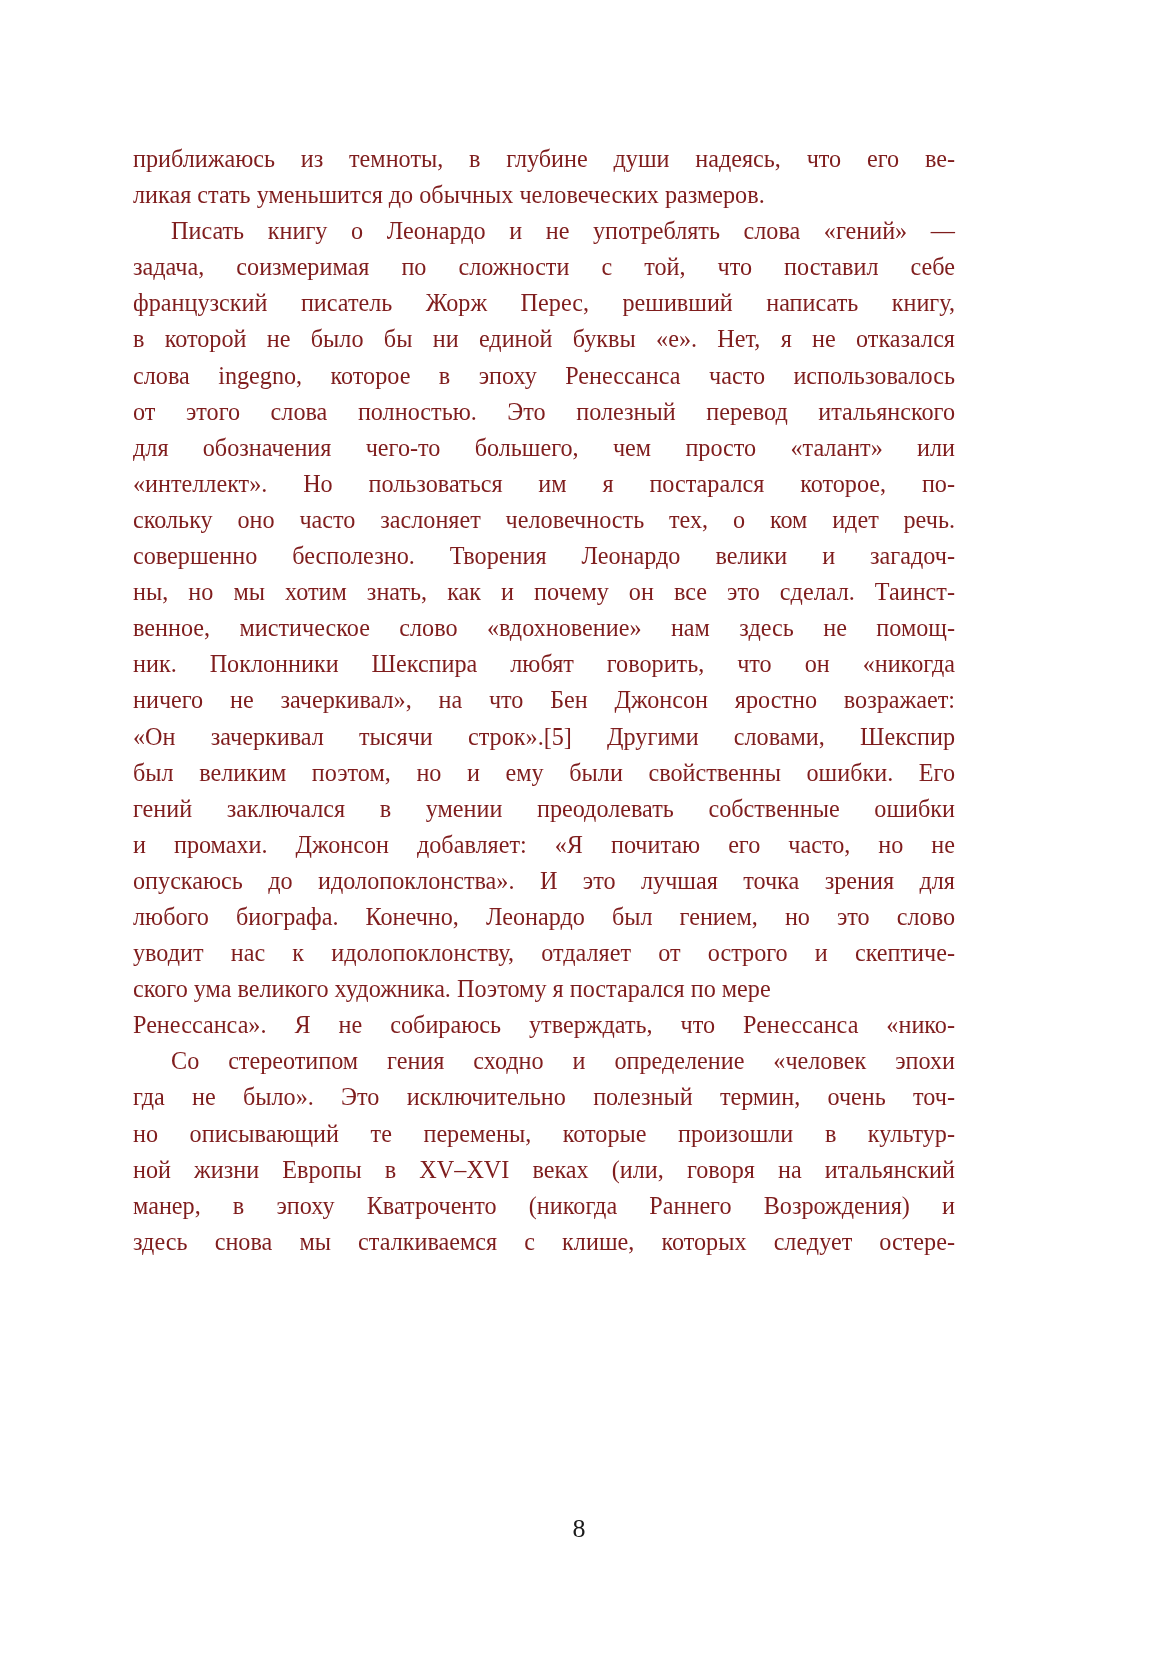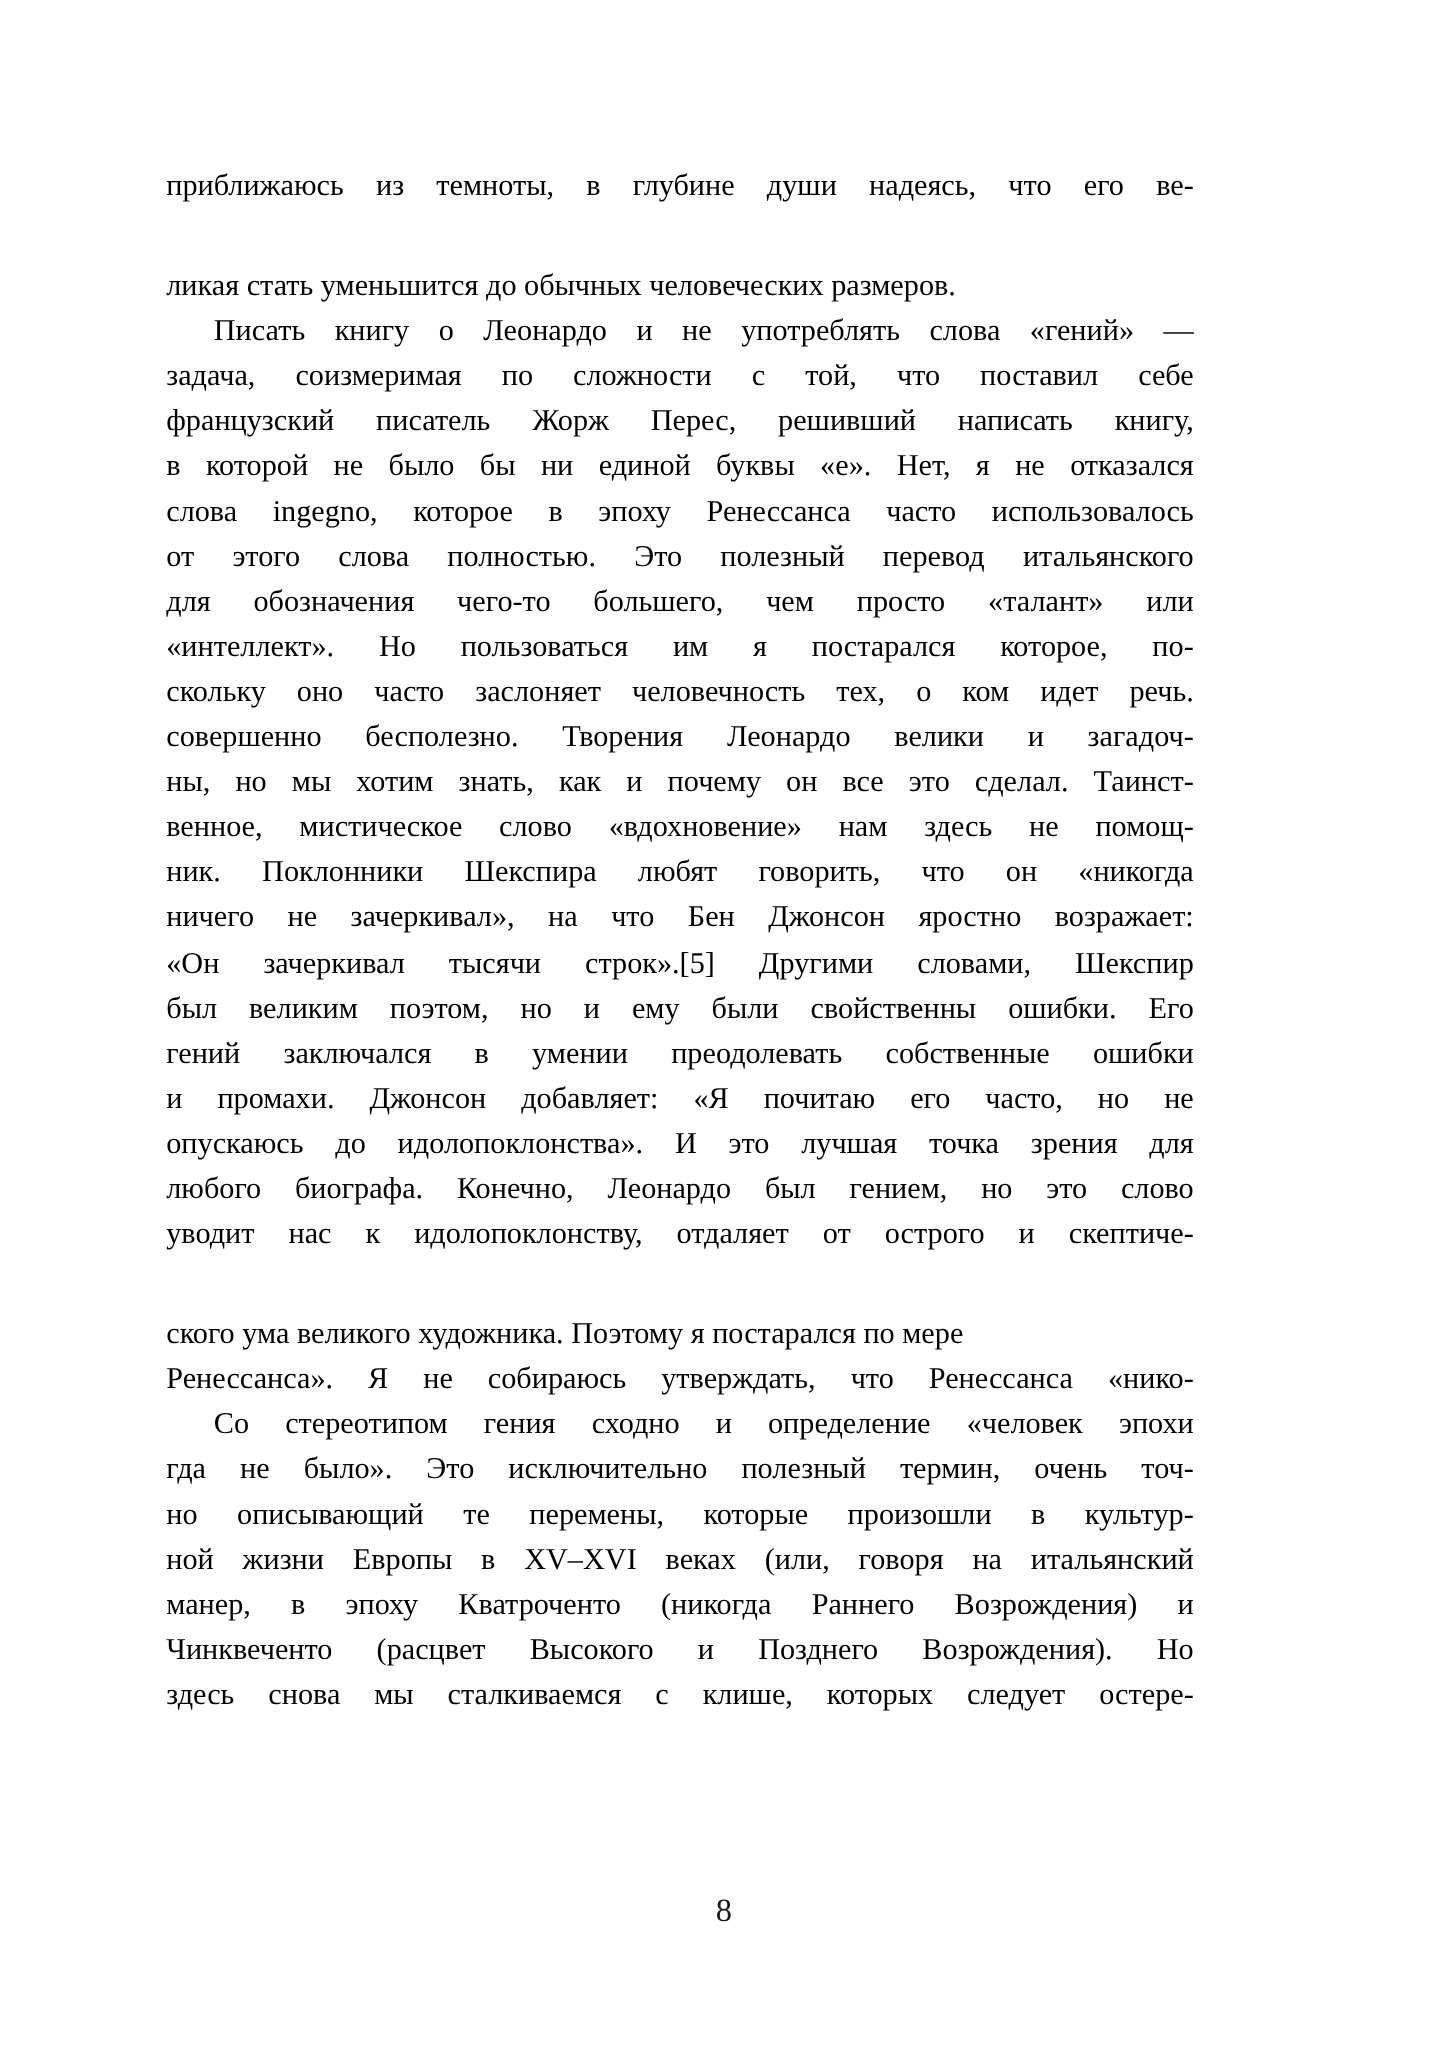--- a/index.html
+++ b/index.html
@@ -9,37 +9,36 @@
     }
     body {
       width: 1158px;
       height: 1654px;
       position: relative;
       overflow: hidden;
     }
     .page {
       position: absolute;
       left: 133px;
-      top: 131px;
+      top: 141px;
       width: 822px;
-      color: #000000;
+      color: #7f1d1d;
       font-family: "Liberation Serif", "DejaVu Serif", serif;
       font-size: 24.2px;
       line-height: 36.1px;
     }
     .line {
       display: block;
       white-space: nowrap;
       text-align: justify;
       text-align-last: justify;
       height: 36.1px;
     }
     .line.last {
       text-align-last: left;
-      margin-top: 44px;
     }
     .line.indent {
       padding-left: 38px;
     }
     .page-number {
       position: absolute;
       left: 0;
       width: 1158px;
       top: 1514px;
       text-align: center;
@@ -82,18 +81,17 @@
     <span class="line last">ского ума великого художника. Поэтому я постарался по мере</span>
   </div>
 
   <div>
     <span class="line">Ренессанса». Я не собираюсь утверждать, что Ренессанса «нико-</span>
     <span class="line indent">Со стереотипом гения сходно и определение «человек эпохи</span>
     <span class="line">гда не было». Это исключительно полезный термин, очень точ-</span>
     <span class="line">но описывающий те перемены, которые произошли в культур-</span>
     <span class="line">ной жизни Европы в XV–XVI веках (или, говоря на итальянский</span>
     <span class="line">манер, в эпоху Кватроченто (никогда Раннего Возрождения) и</span>
-    <span class="line">Чинквеченто (расцвет Высокого и Позднего Возрождения). Но</span>
     <span class="line">здесь снова мы сталкиваемся с клише, которых следует остере-</span>
   </div>
 </div>
 
 <div class="page-number">8</div>
 
 </body></html>

